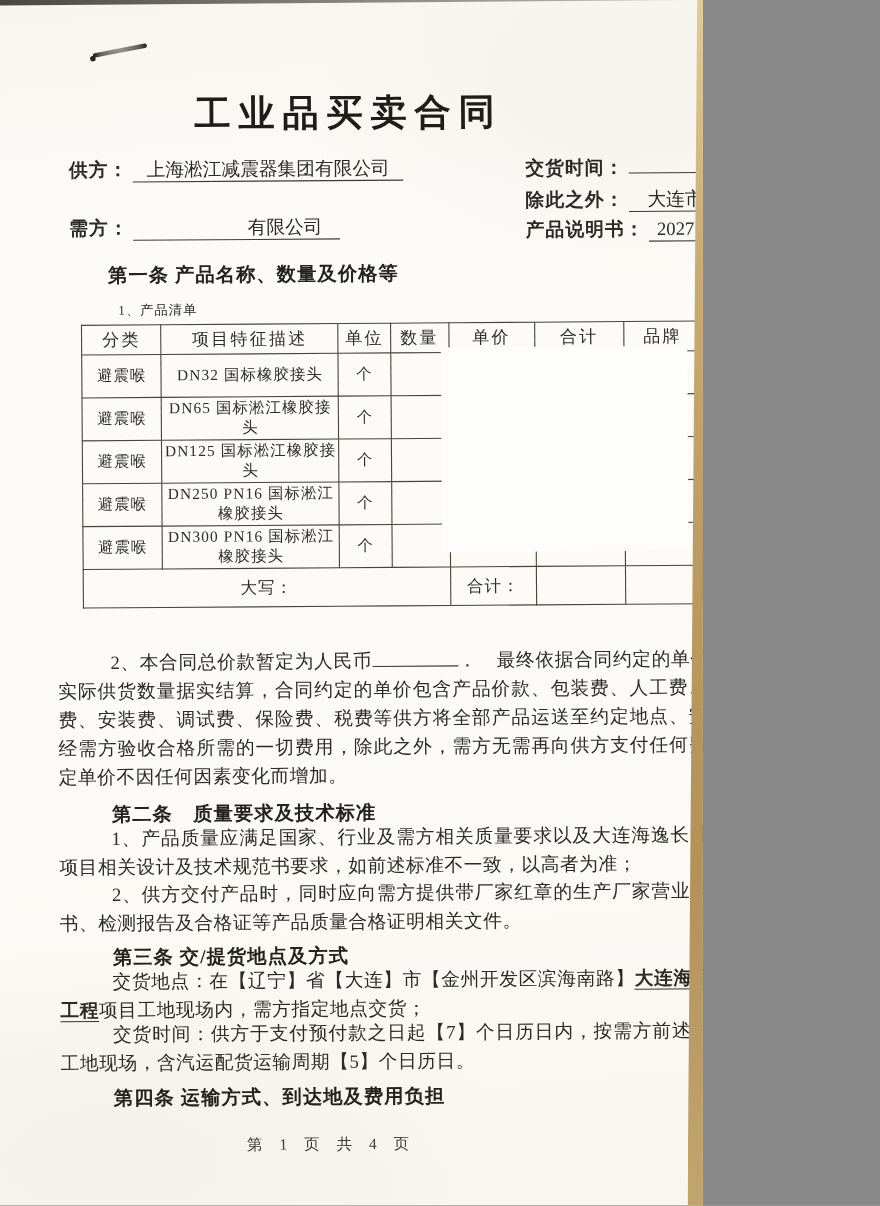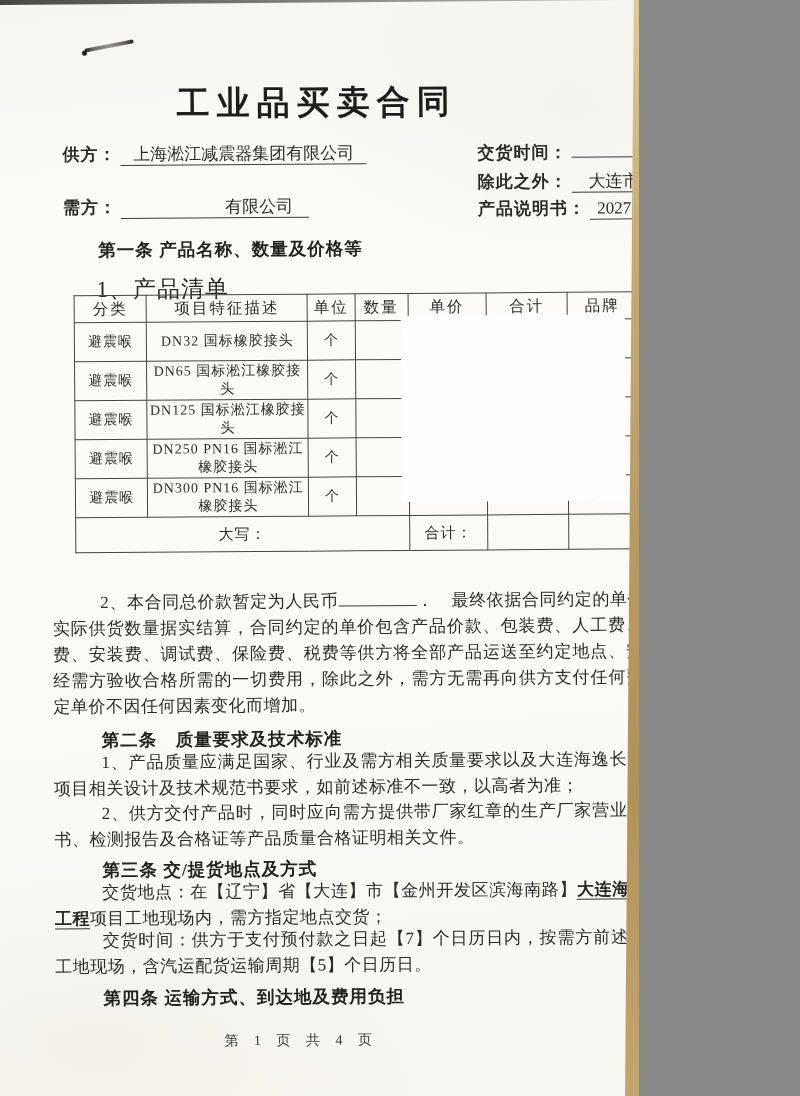--- a/index.html
+++ b/index.html
@@ -32,21 +32,21 @@
   .fld{position:absolute;font-size:17px;white-space:nowrap;}
   .fld .lab{font-weight:bold;letter-spacing:1px;}
   .ul{display:inline-block;border-bottom:1.4px solid #3a3a38;text-align:center;line-height:20px;}
   .u-supplier{min-width:238px;padding:0 4px;}
   .u-contract{width:160px;}
   .u-place{width:152px;}
   .u-buyer{width:172px;text-align:right;padding-right:16px;}
   .u-year{width:48px;} .u-month{width:36px;} .u-day{width:28px;}
 
   .h1{position:absolute;left:100px;font-size:17.5px;font-weight:bold;letter-spacing:1px;color:#23221e;white-space:nowrap;}
-  .sub{position:absolute;left:98px;font-size:23px;letter-spacing:1px;white-space:nowrap;}
+  .sub{position:absolute;left:109px;font-size:12px;letter-spacing:1px;white-space:nowrap;}
 
   table.goods{position:absolute;left:75px;top:293px;border-collapse:collapse;table-layout:fixed;
     font-size:14px;color:#2e2d29;}
   table.goods th,table.goods td{border:1.2px solid #45443f;padding:0;text-align:center;overflow:hidden;}
   table.goods th{font-size:15.5px;font-weight:normal;letter-spacing:2px;height:26px;}
   table.goods td{height:38px;letter-spacing:1px;}
   table.goods tr.foot td{height:34px;font-size:15px;}
   td.daxie{text-align:left;padding-left:8px;letter-spacing:2px;}
   .redact{position:absolute;left:402px;top:316px;width:224px;height:186px;background:#fdfdfc;}
 

